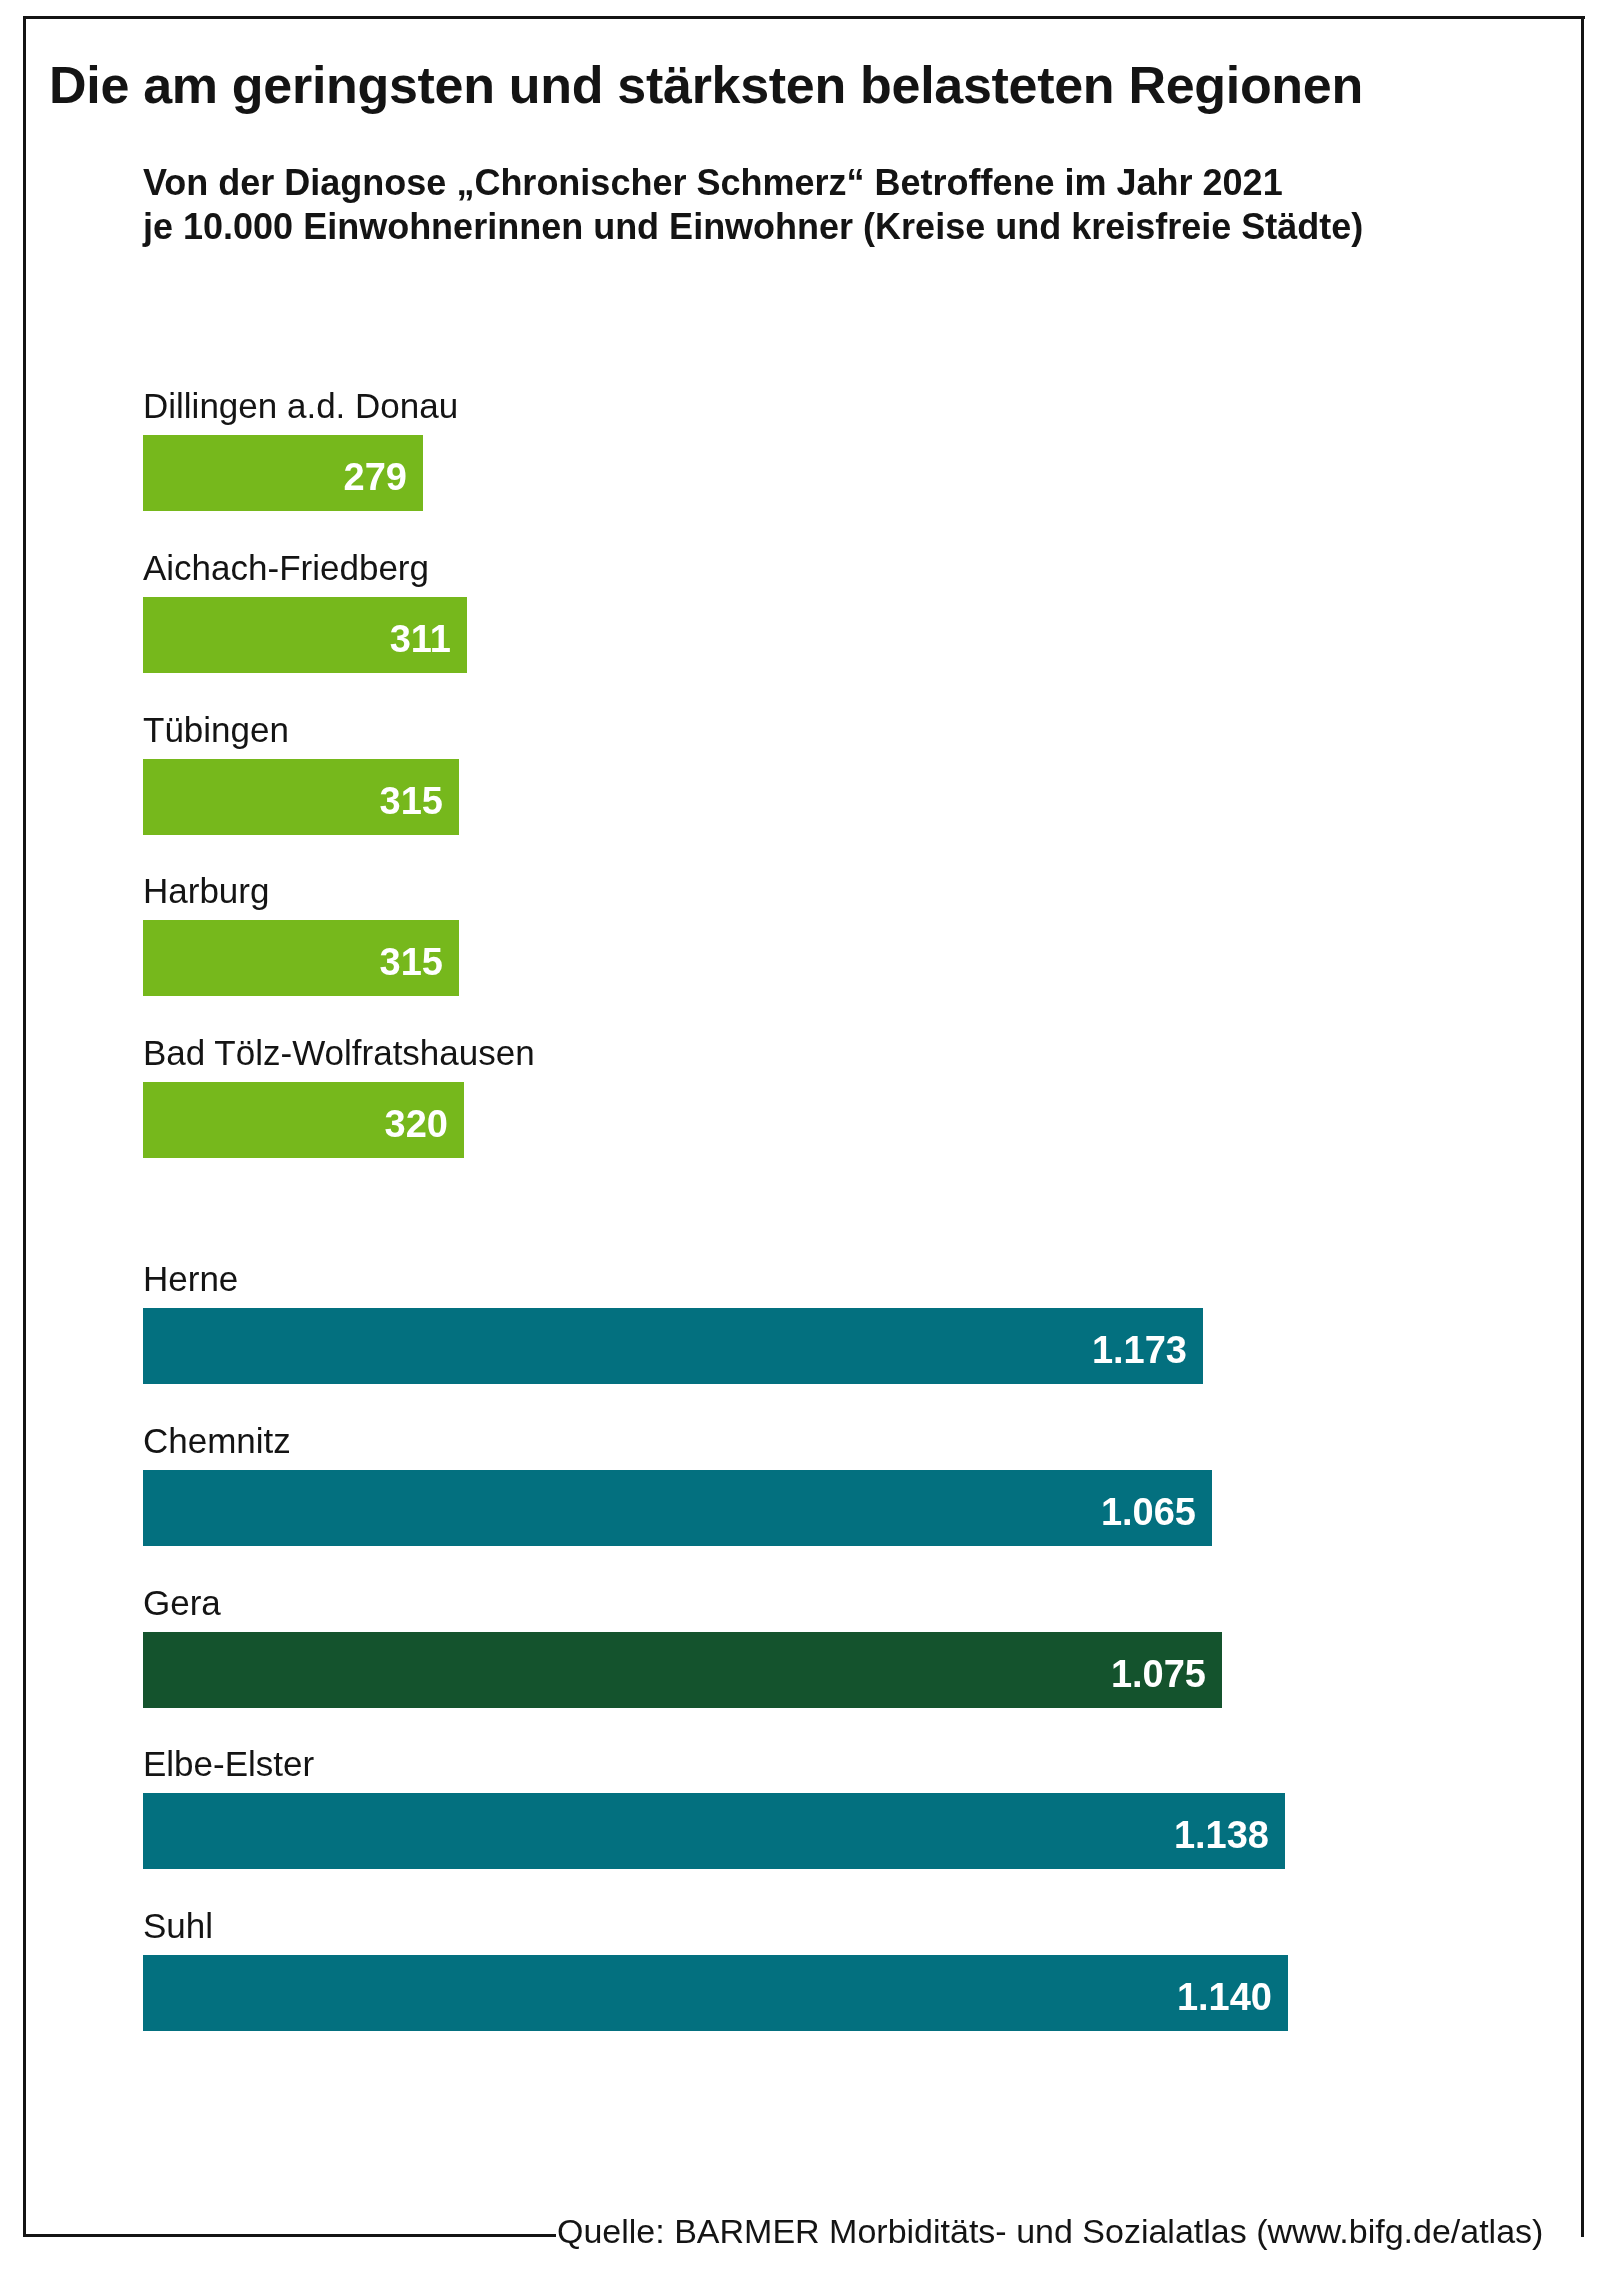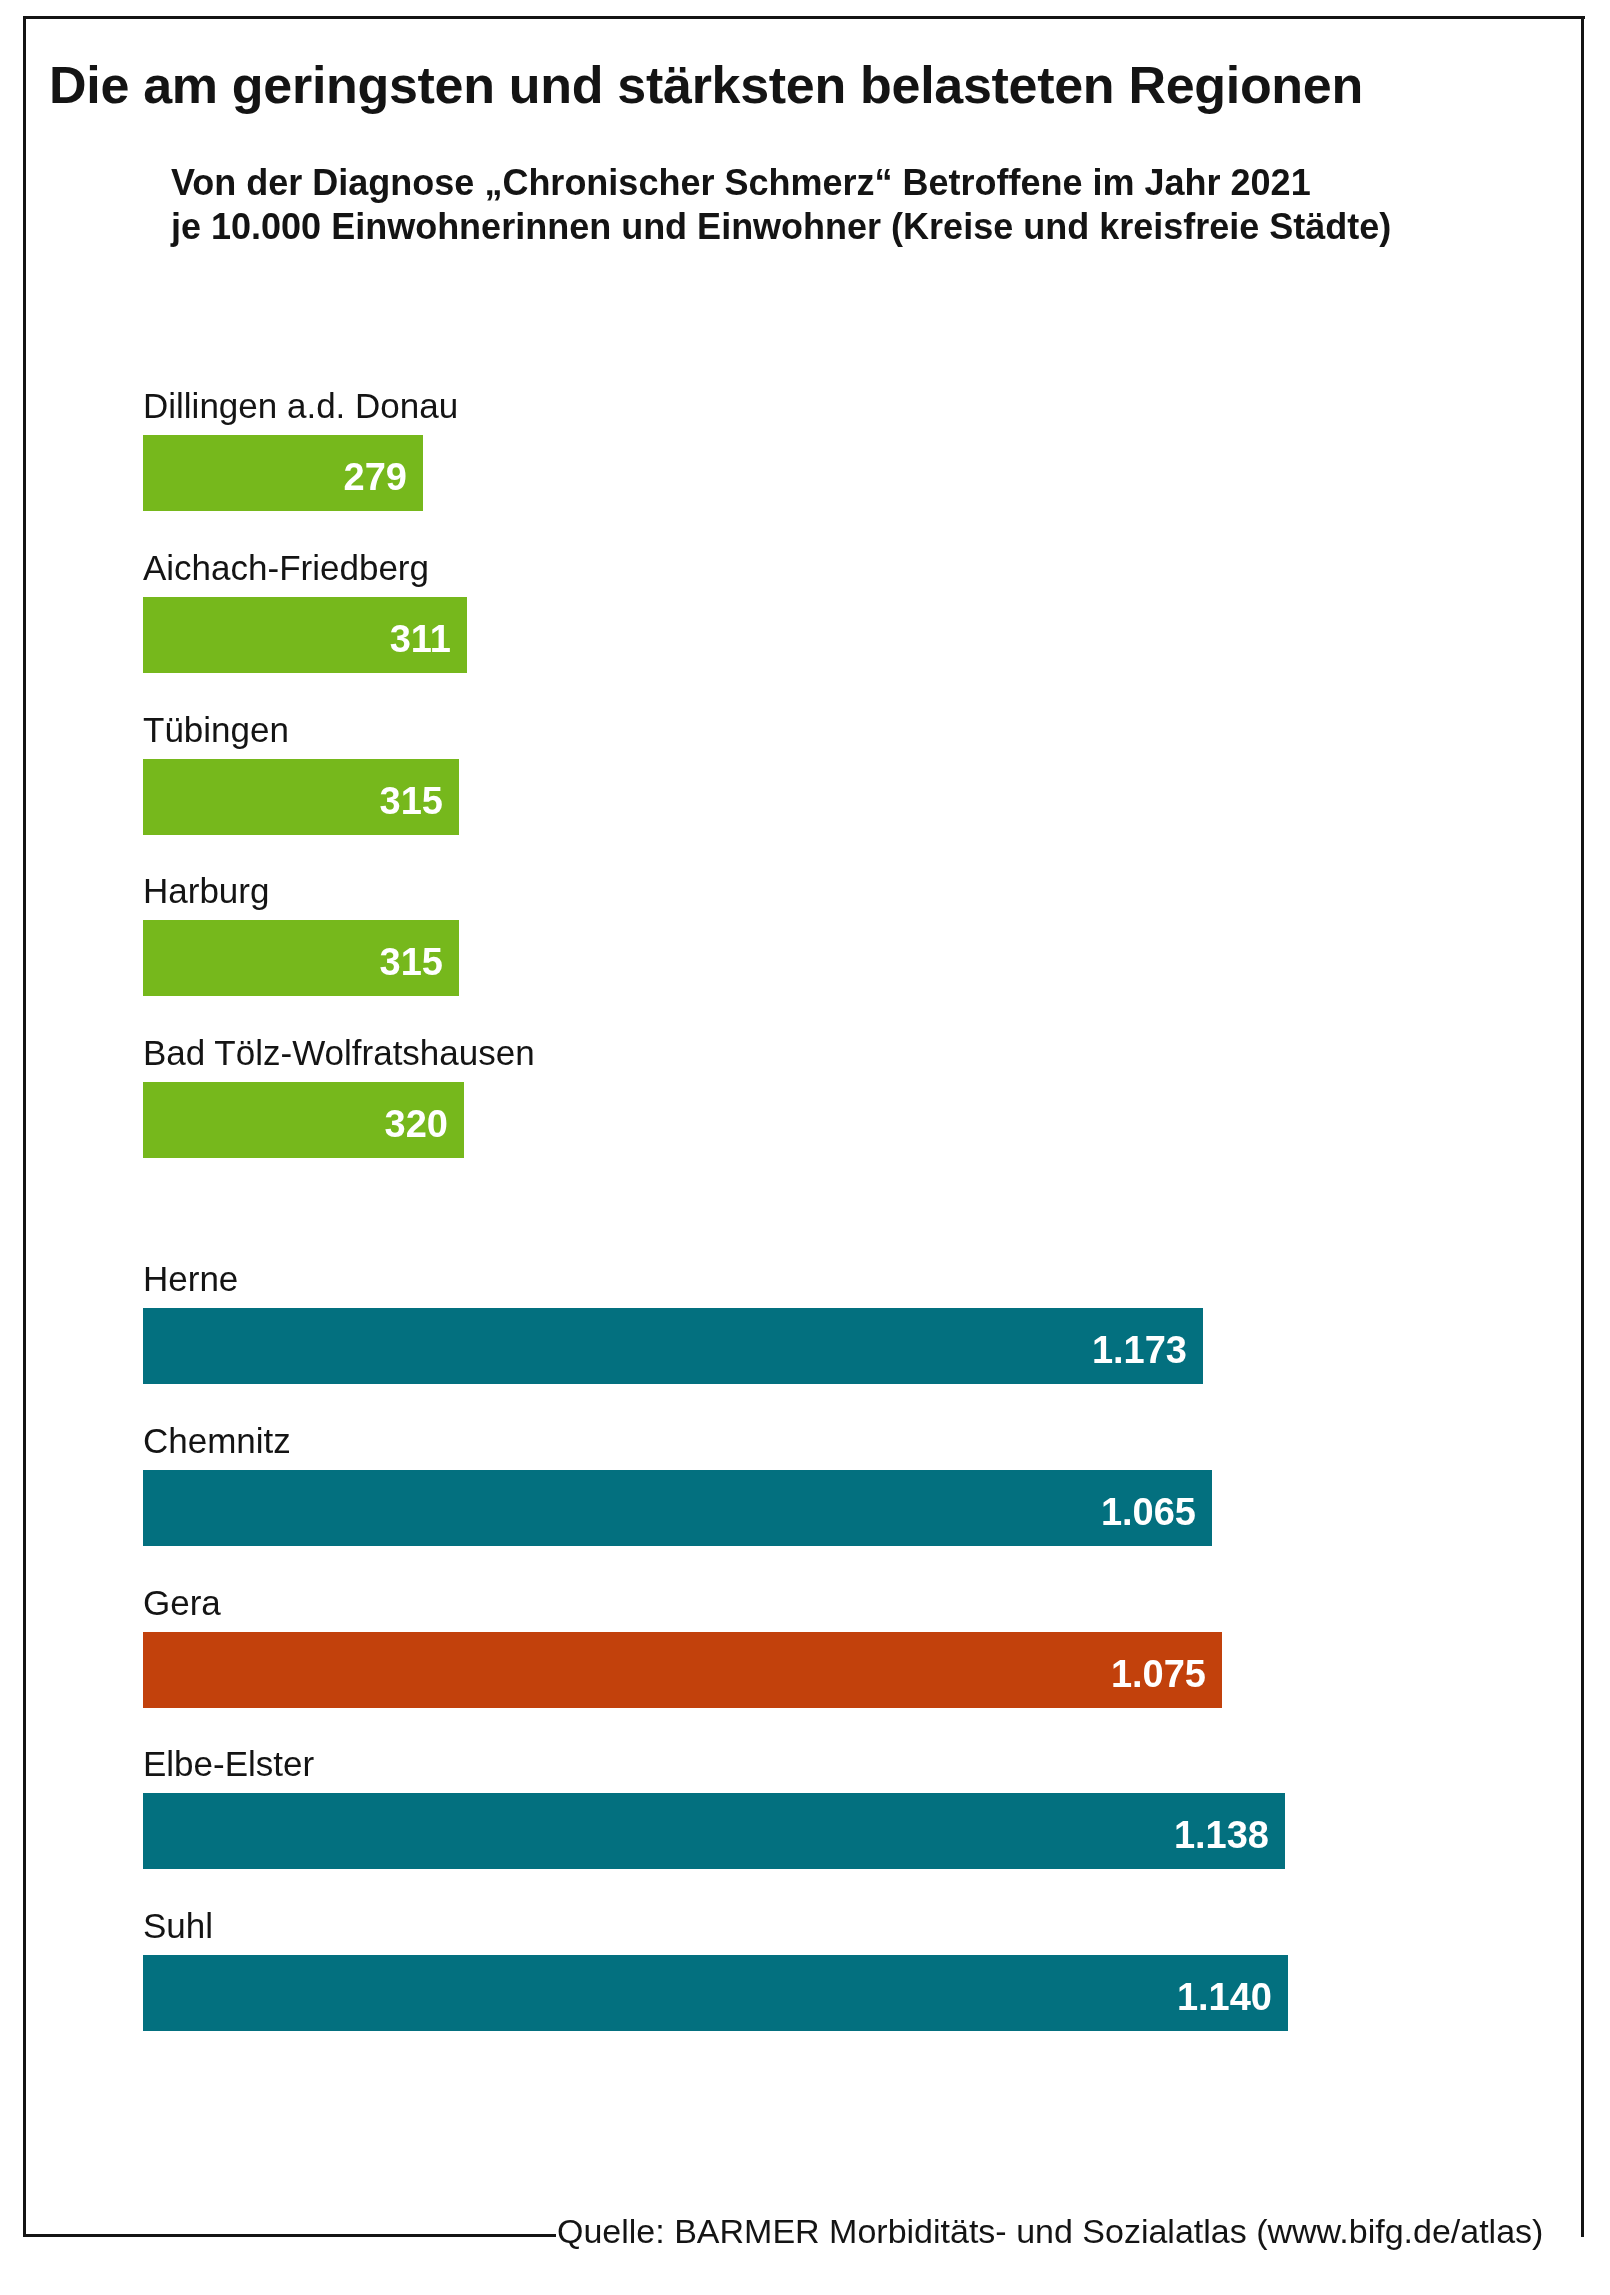--- a/index.html
+++ b/index.html
@@ -56,21 +56,20 @@
     top: 161px;
     width: 1417px;
     font-size: 36px;
     font-weight: bold;
     color: #141414;
     line-height: 1.22;
   }
   .subtitle .sub-line {
     display: block;
     white-space: nowrap;
-    margin-left: 28px;
   }
 
   
   .plot {
     position: absolute;
     left: 0;
     top: 0;
     width: 1610px;
     height: 2295px;
   }
@@ -177,21 +176,21 @@
           </div>
         </div>
         <div class="bar-row" style="top: 162px; height: 76px;">
           <div class="bar-label" style="top: -47px;">Chemnitz</div>
           <div class="bar-rect" style="width: 1069px; background: rgb(3, 112, 127);">
             <span class="bar-value">1.065</span>
           </div>
         </div>
         <div class="bar-row" style="top: 324px; height: 76px;">
           <div class="bar-label" style="top: -47px;">Gera</div>
-          <div class="bar-rect" style="width: 1079px; background: #c2410c;">
+          <div class="bar-rect" style="width: 1079px; background: #14532d;">
             <span class="bar-value">1.075</span>
           </div>
         </div>
         <div class="bar-row" style="top: 485px; height: 76px;">
           <div class="bar-label" style="top: -47px;">Elbe-Elster</div>
           <div class="bar-rect" style="width: 1142px; background: rgb(3, 112, 127);">
             <span class="bar-value">1.138</span>
           </div>
         </div>
         <div class="bar-row" style="top: 647px; height: 76px;">

